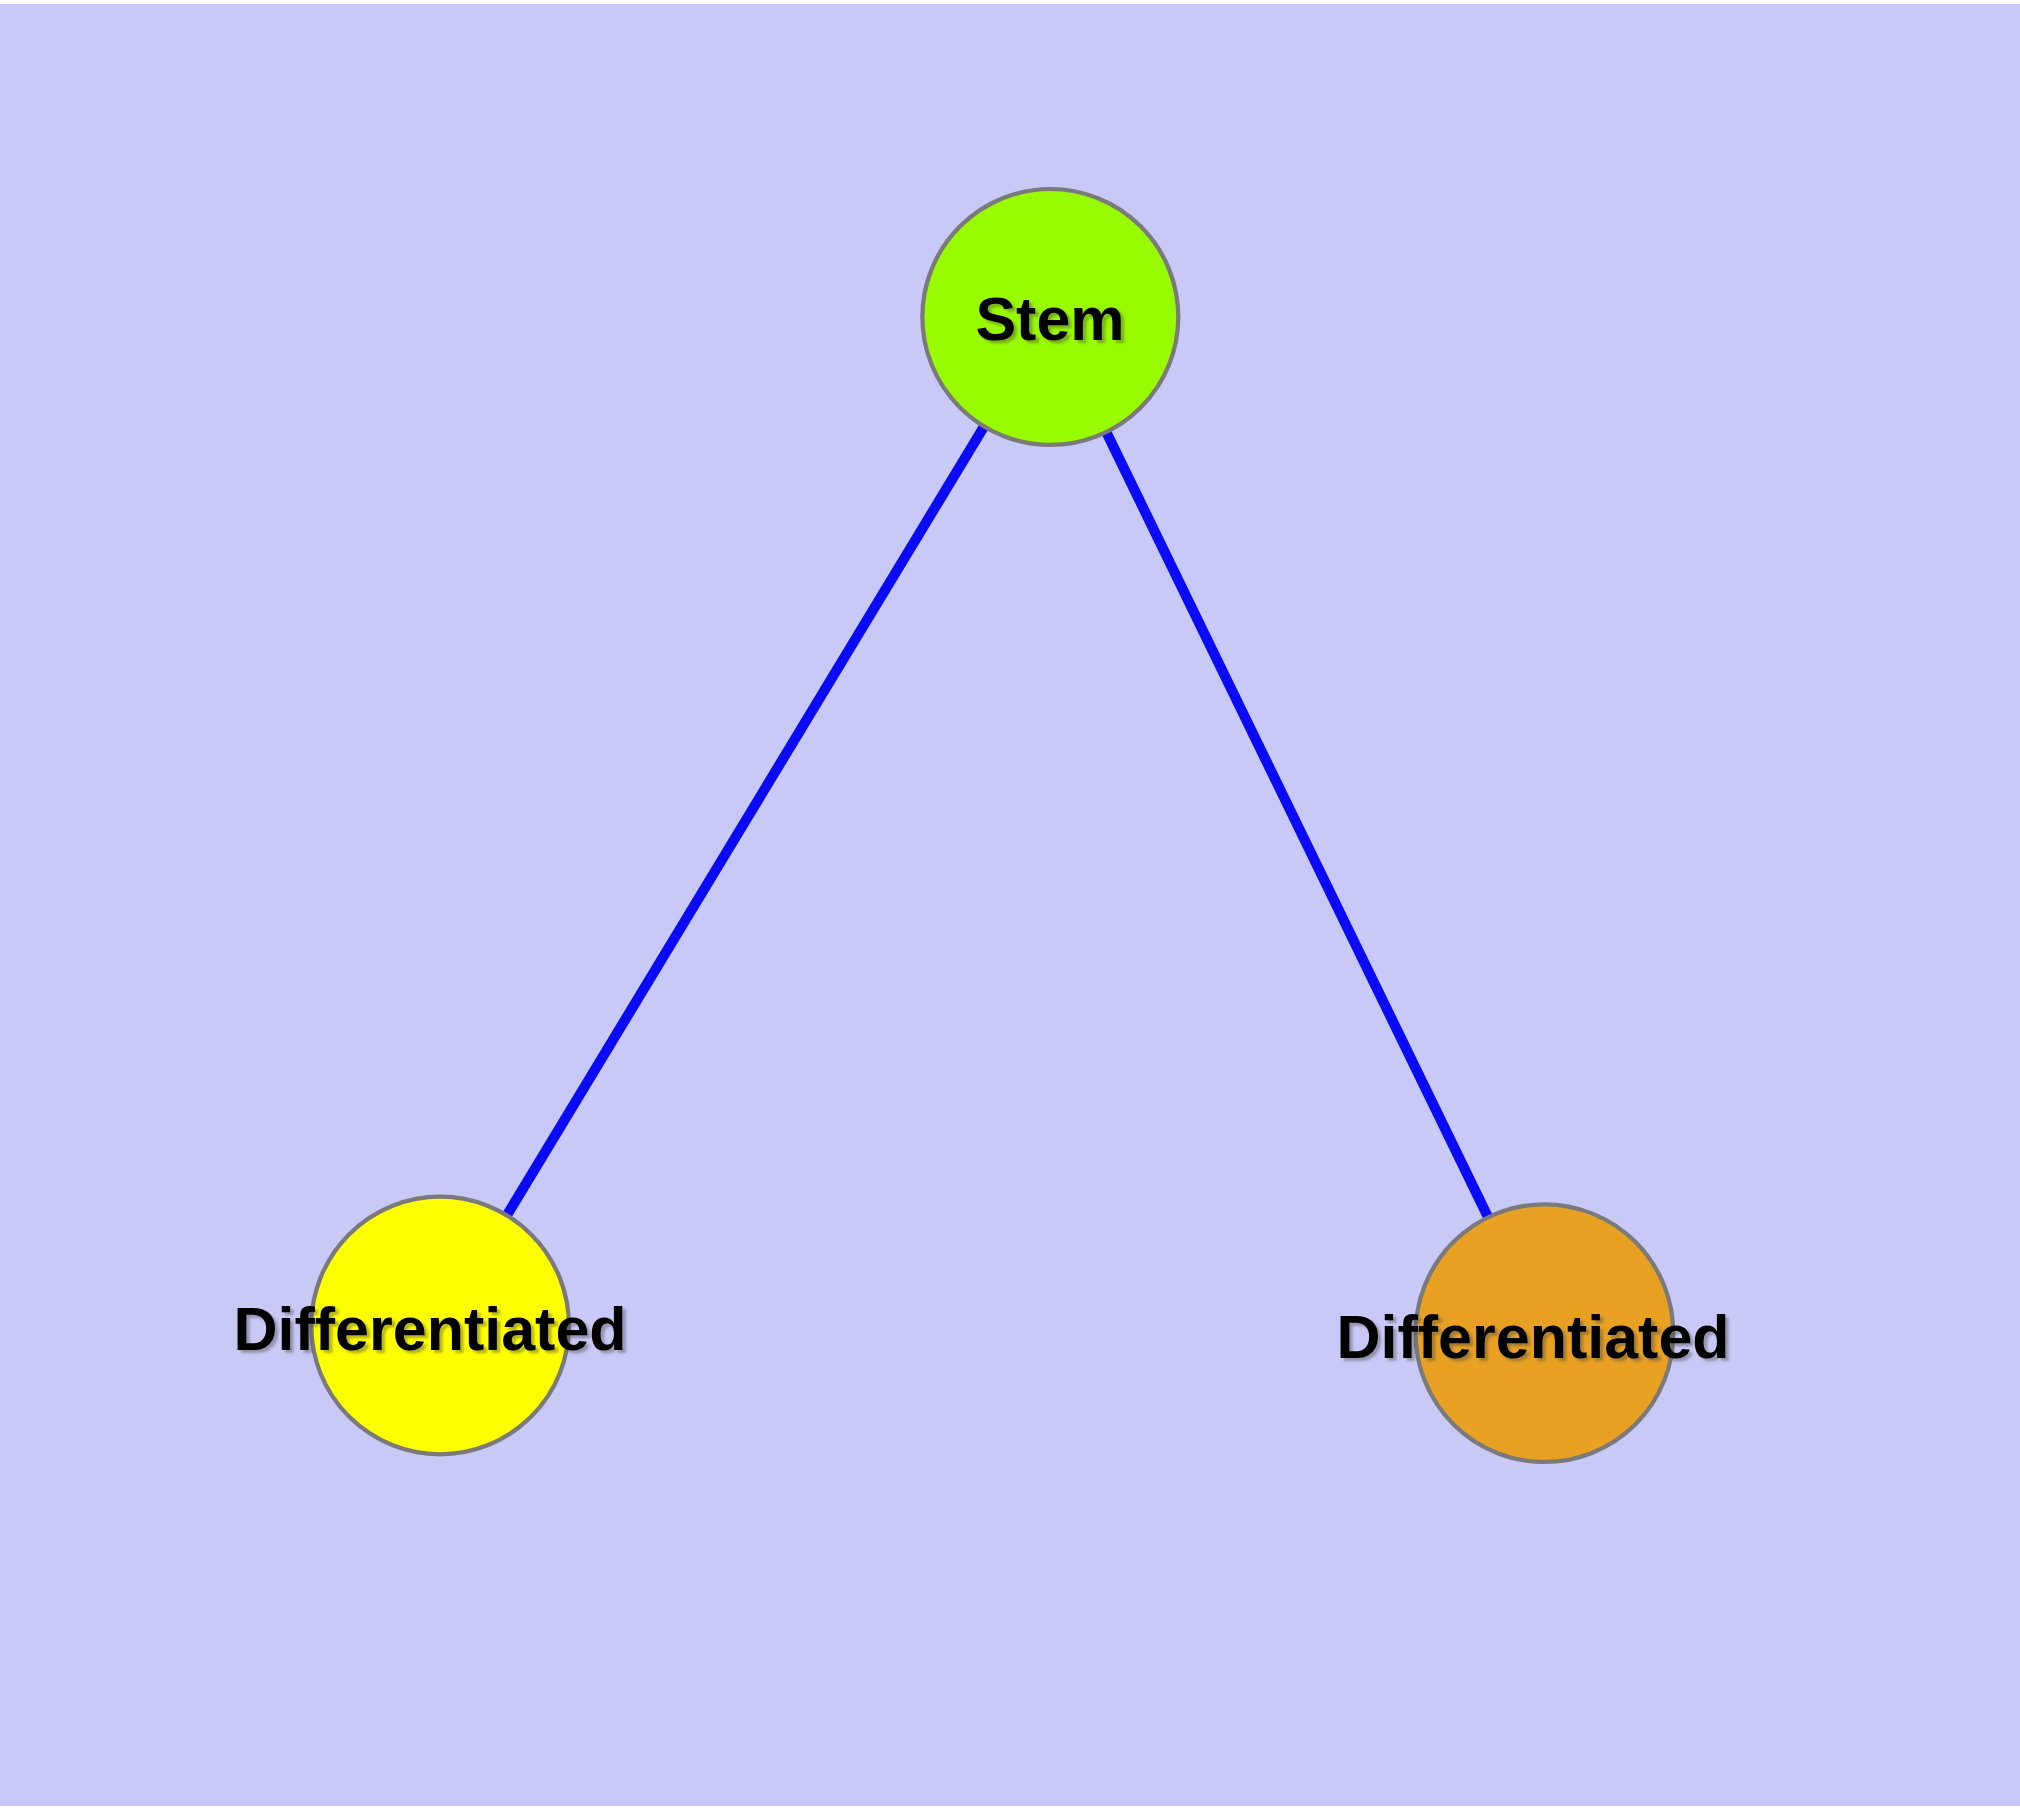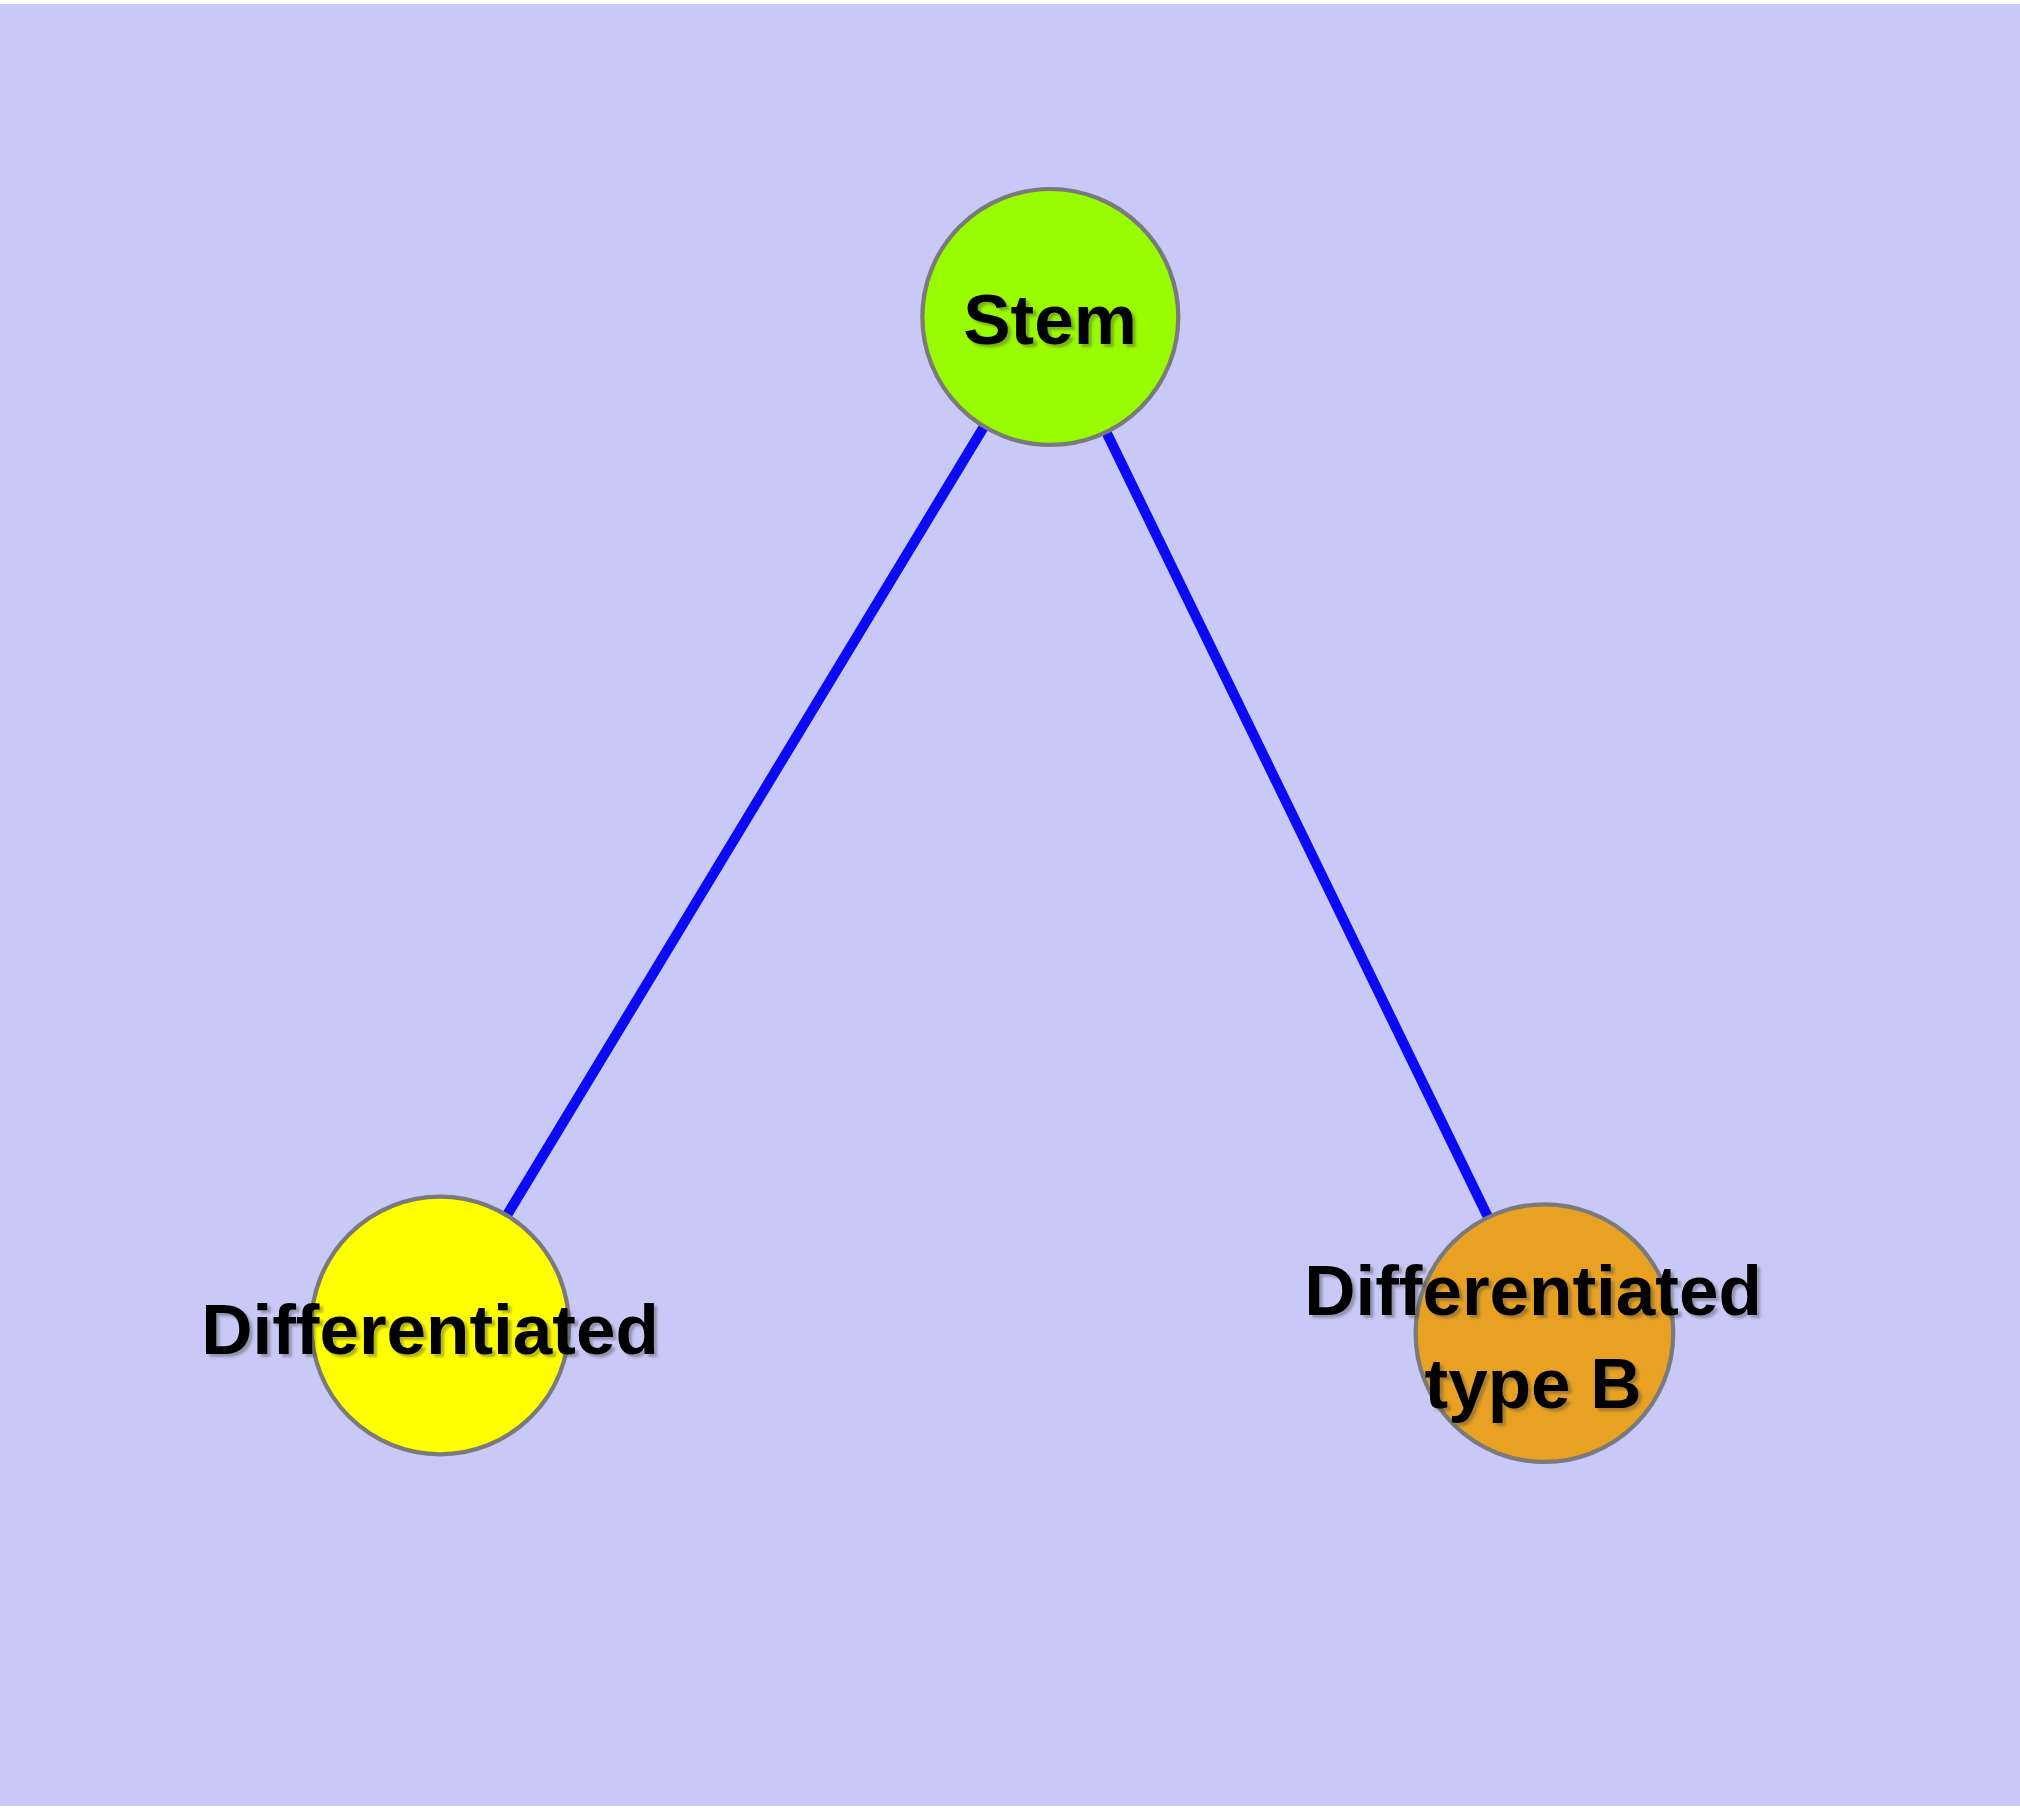--- a/index.html
+++ b/index.html
@@ -19,25 +19,25 @@
     position: absolute;
     left: 0;
     top: 0;
     width: 2021px;
     height: 1812px;
     display: block;
   }
   .node-label {
     position: absolute;
     transform: translate(-50%, -50%);
-    text-align: center;
+    text-align: left;
     white-space: nowrap;
     color: var(--label-color, #000000);
     font-weight: bold;
-    font-size: 71px;
+    font-size: 61px;
     line-height: 93px;
     text-shadow: 3.4px 3.4px 2.5px rgba(70, 70, 70, 0.40);
     letter-spacing: 0px;
   }
   .white-strip {
     position: absolute;
     left: 0;
     right: 0;
     background: var(--margin-color, #FFFFFF);
   }
@@ -60,20 +60,19 @@
   <div class="node-label" style="left:1050px; top:319px;">
     <div>Stem</div>
   </div>
 
   <div class="node-label" style="left:430px; top:1329px;">
     <div>Differentiated</div>
   </div>
 
   <div class="node-label" style="left:1533px; top:1337px;">
     <div>Differentiated</div>
-    <div>type B</div>
   </div>
 
   <div class="white-strip" style="top:0; height:4.2px;"></div>
   <div class="white-strip" style="bottom:0; height:6px;"></div>
 
 </div>
 
 
 </body></html>

